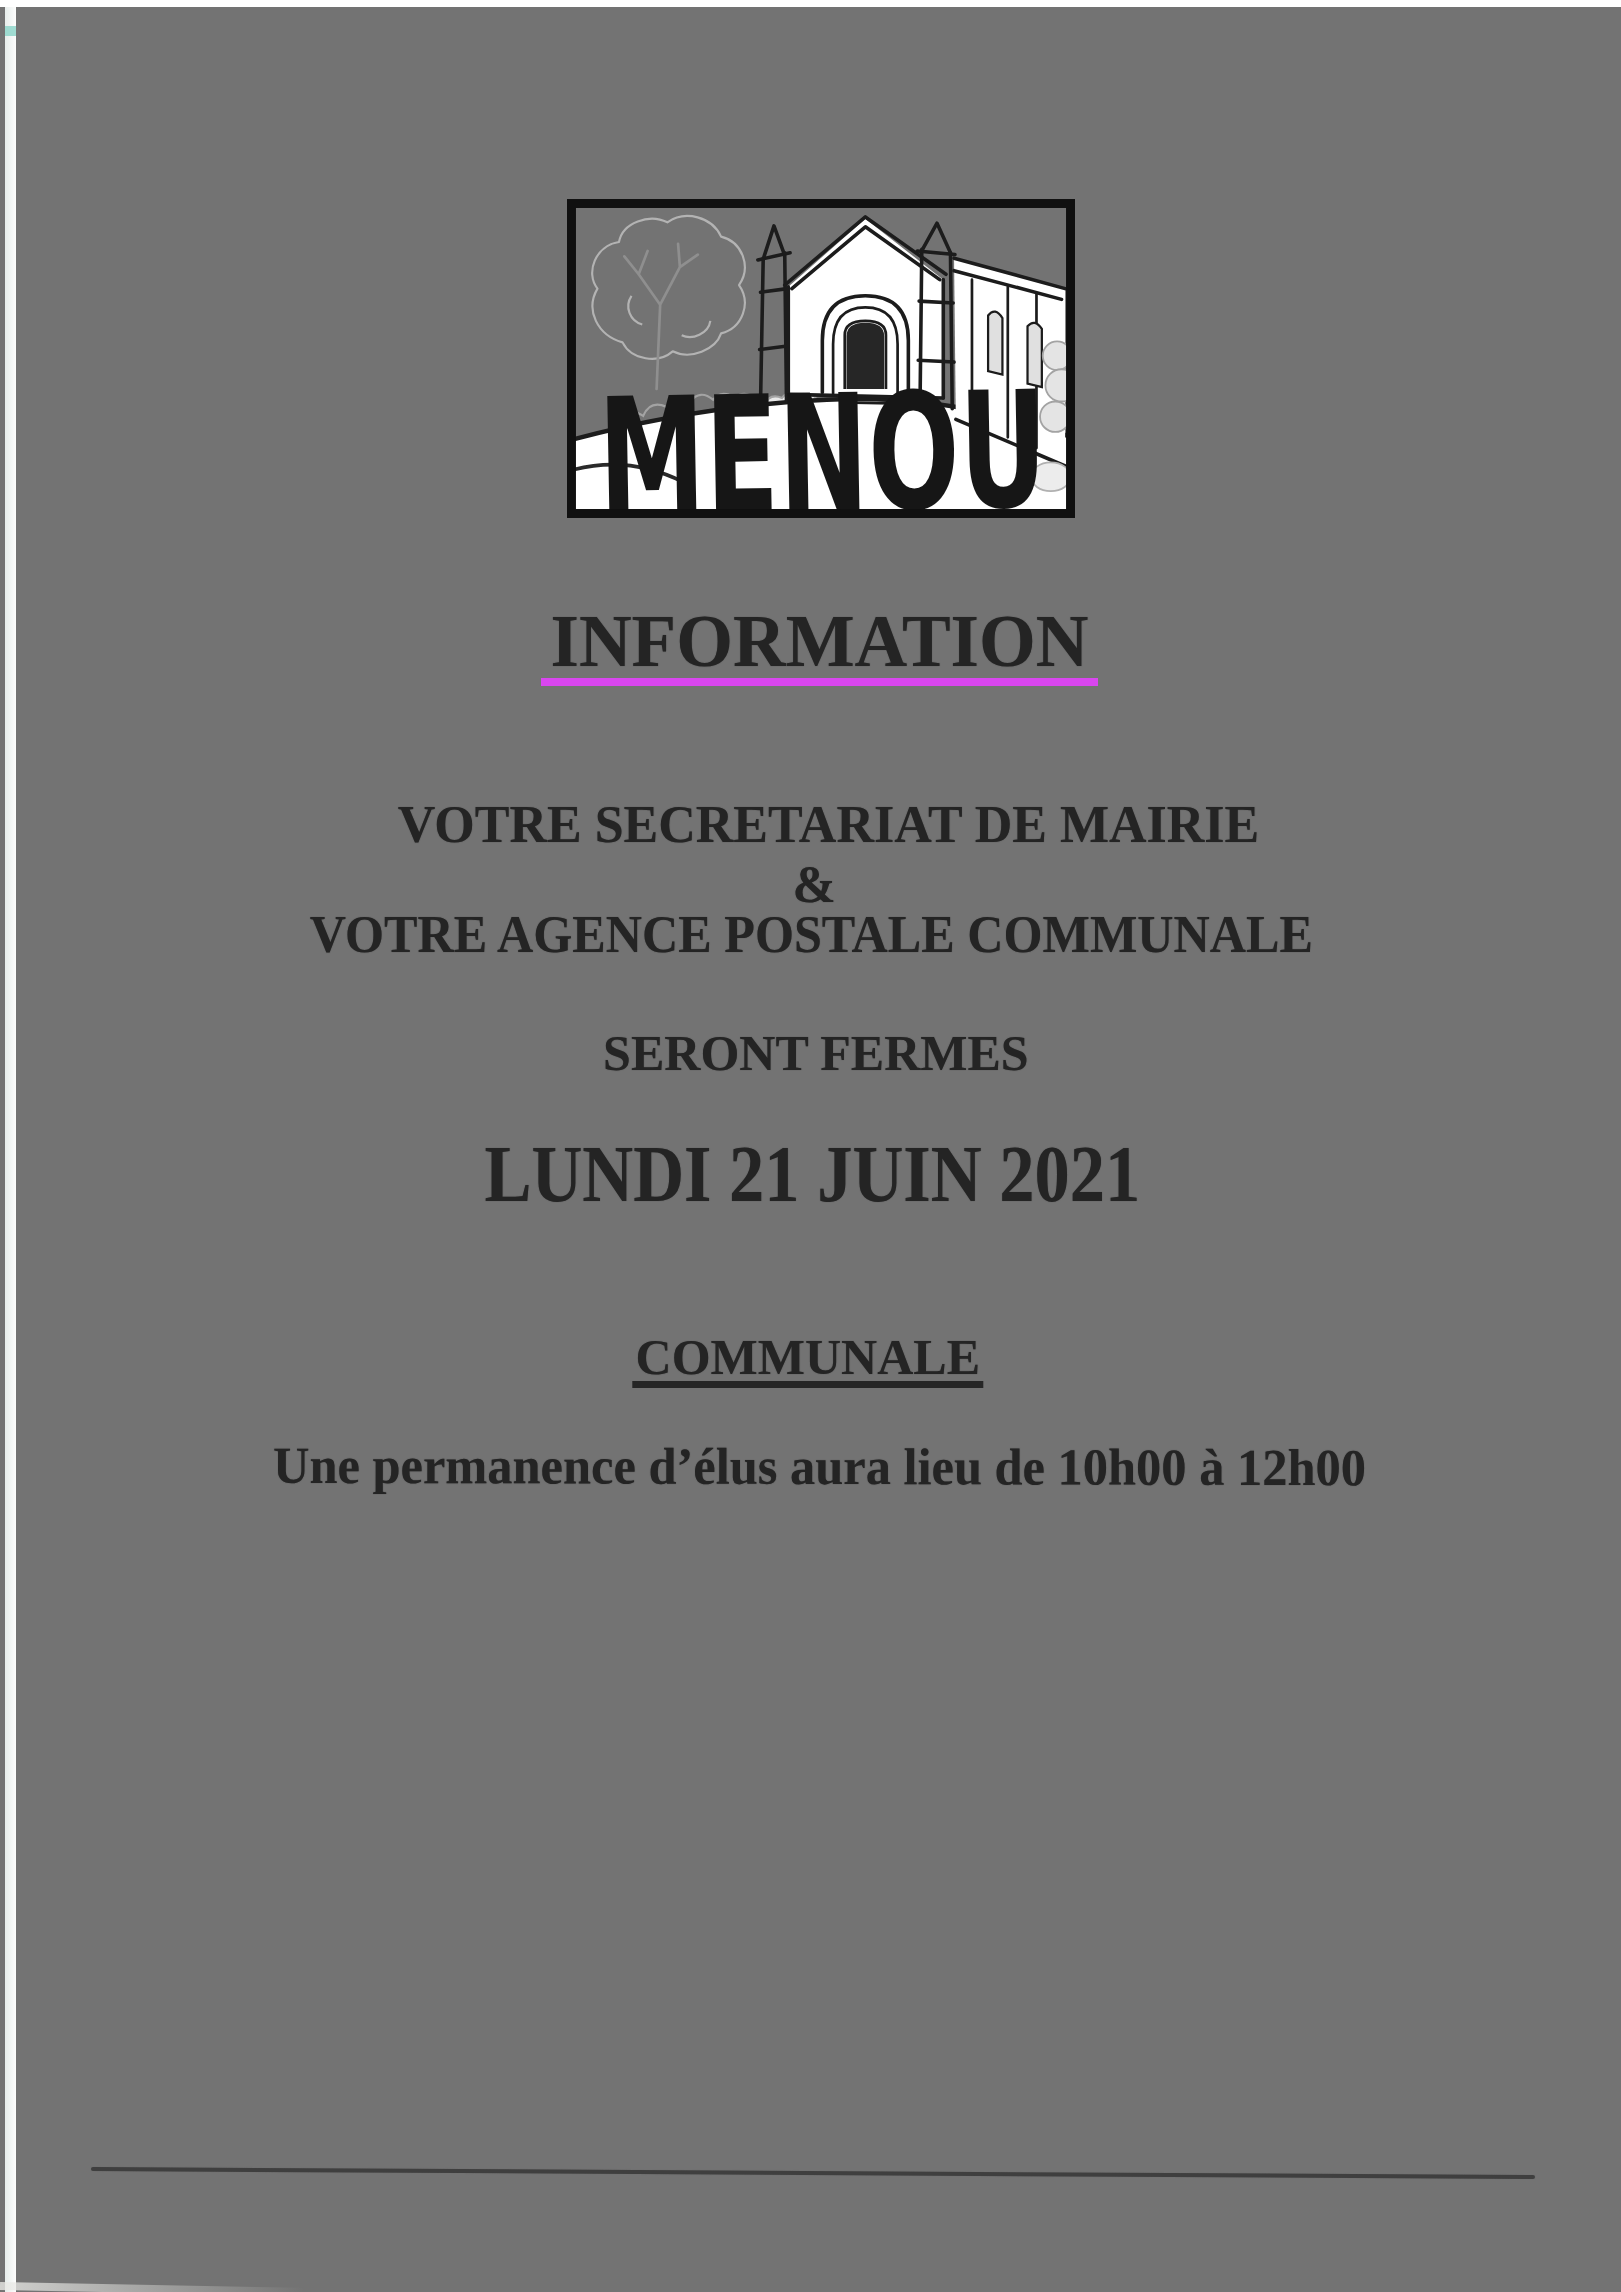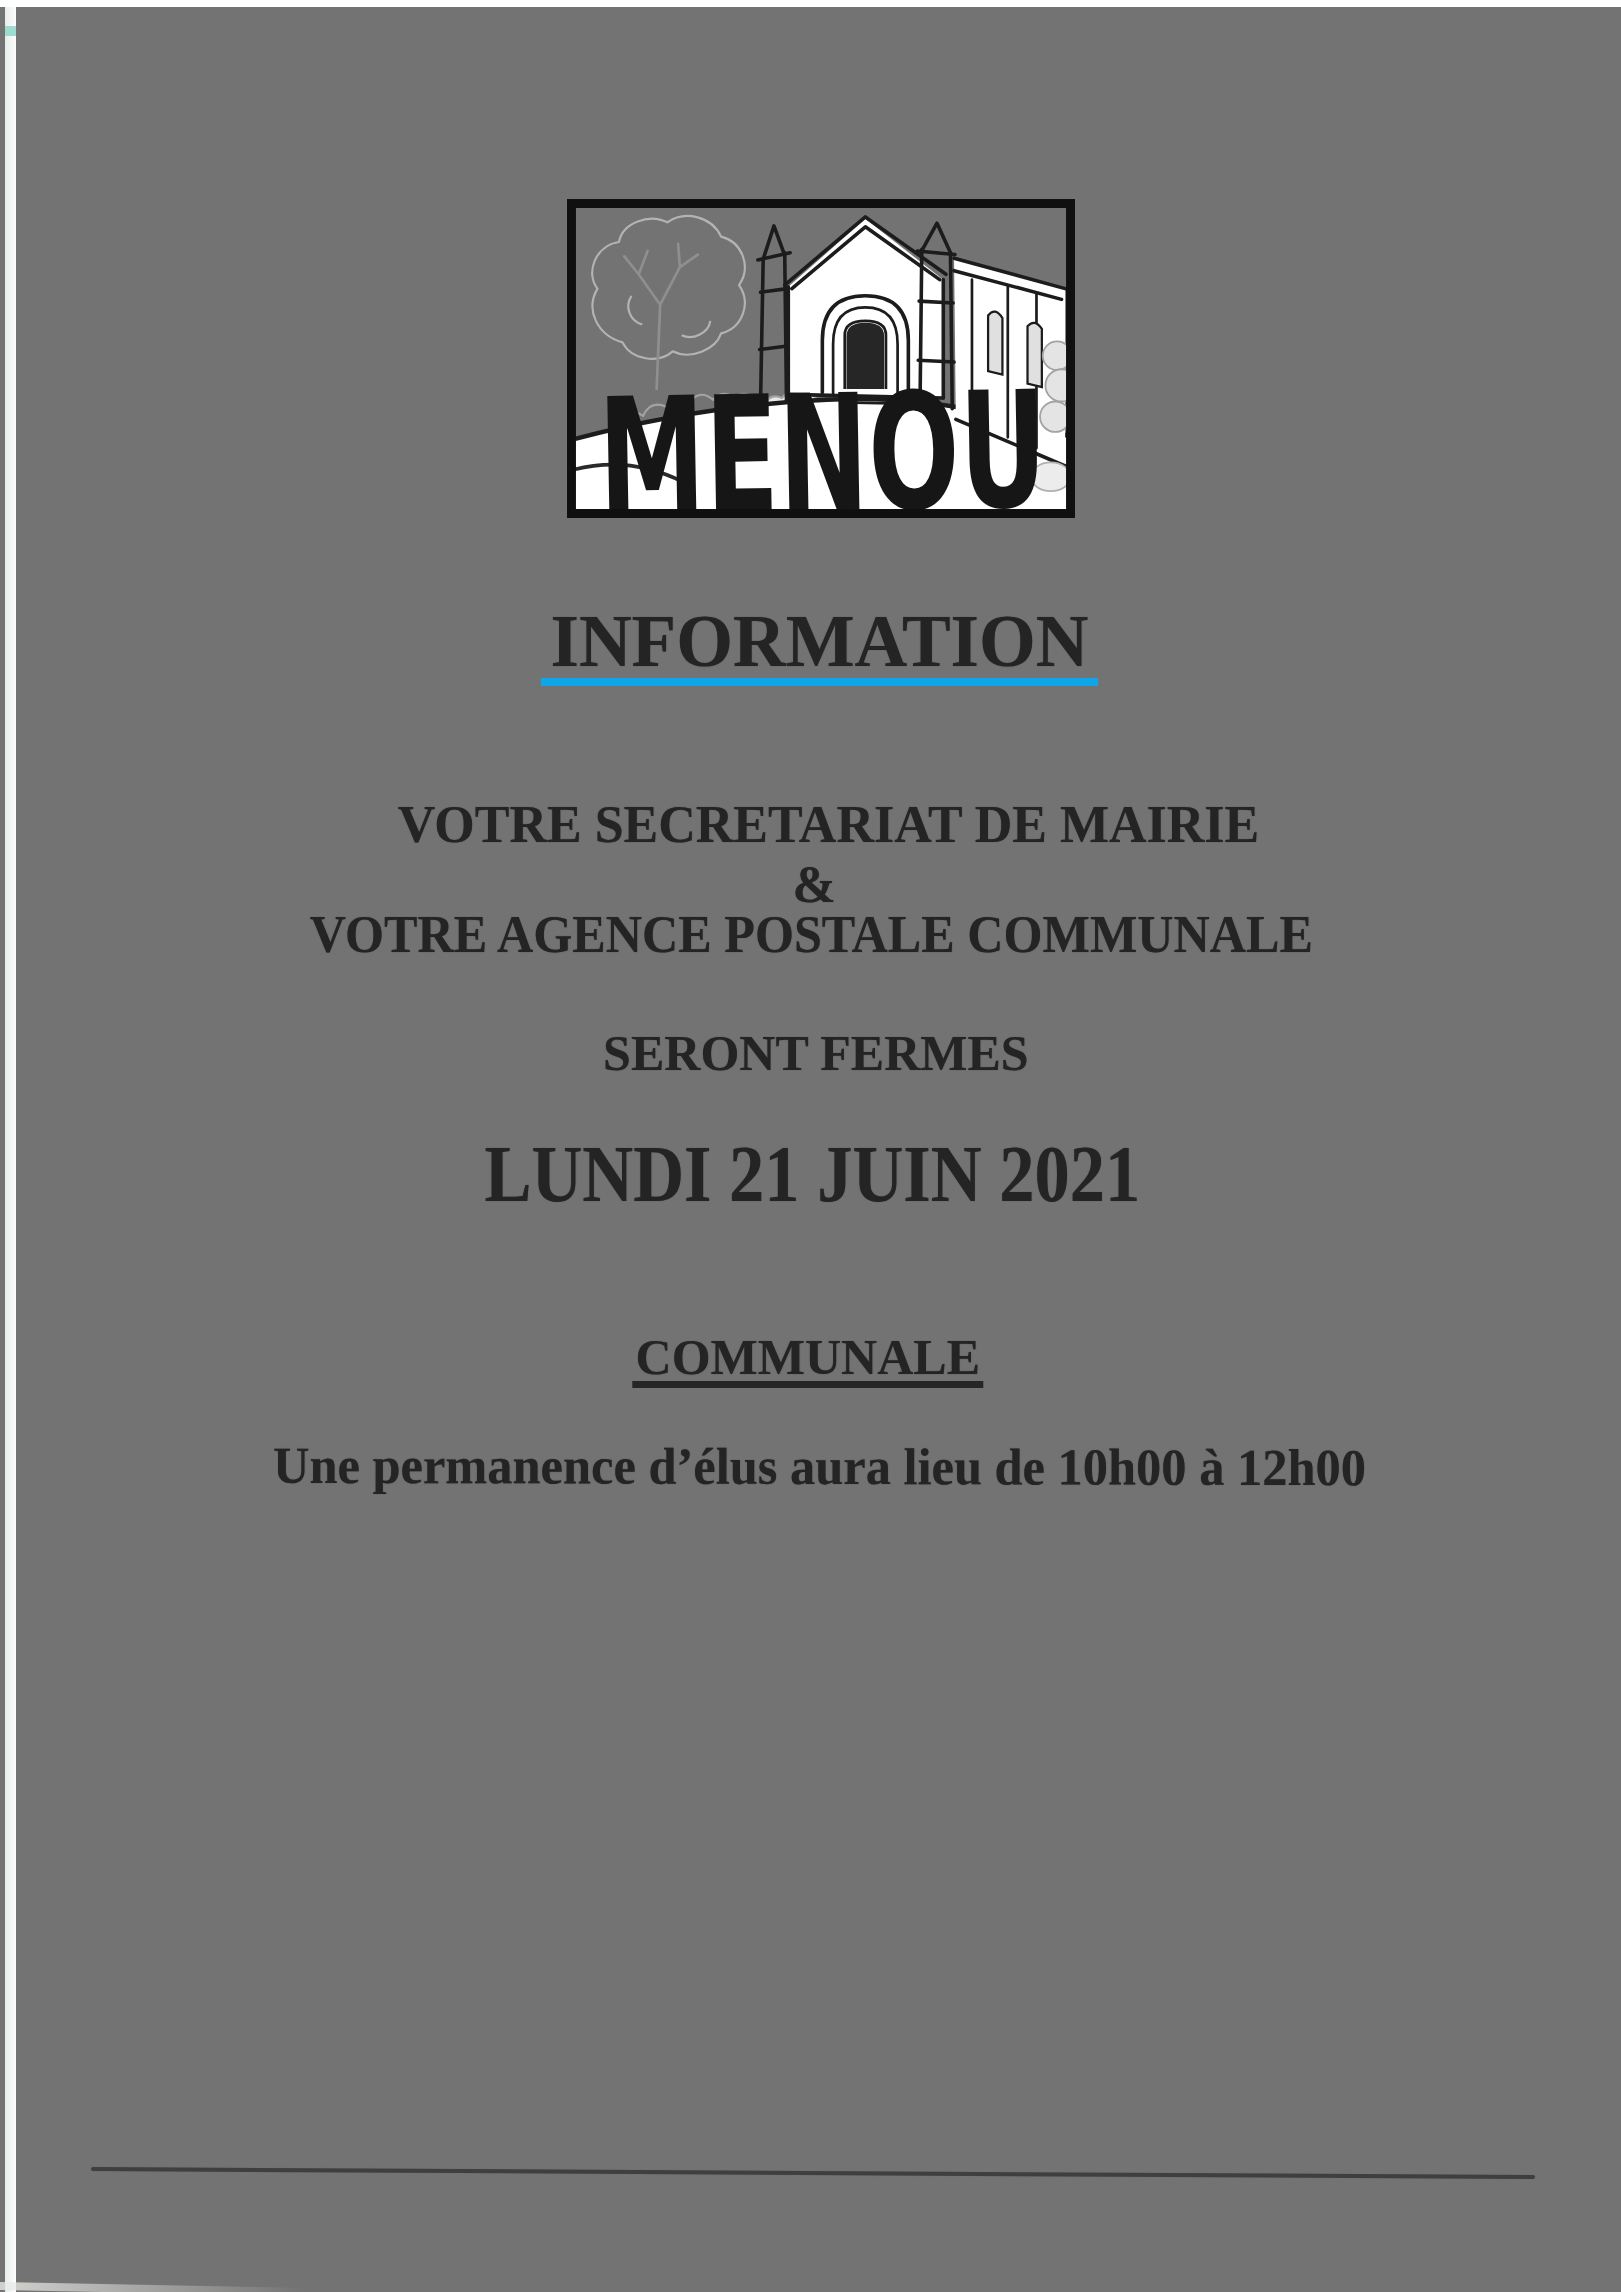--- a/index.html
+++ b/index.html
@@ -28,21 +28,21 @@
   }
   
   .logo{position:absolute;left:567px;top:192px;width:508px;height:319px;}
   
   .t{
     position:absolute;left:0;width:1621px;text-align:center;
     font-weight:bold;color:#242424;line-height:1;white-space:nowrap;
     text-shadow:0 0 1.1px rgba(34,34,34,.55);
   }
   .title{top:598px;font-size:73px;transform:translateX(9px);}
-  .title .u{display:inline-block;padding:0 9px;border-bottom:8px solid #0ea5e9;}
+  .title .u{display:inline-block;padding:0 9px;border-bottom:8px solid #d946ef;}
   .line-mairie{top:792px;font-size:52px;transform:translateX(18px);}
   .amp{top:852px;font-size:52px;transform:translateX(3.6px);}
   .line-agence{top:902px;font-size:52px;transform:translateX(0.9px) scaleX(.965);}
   .seront{top:1021px;font-size:50px;transform:translateX(5.4px);}
   .lundi{top:1127px;font-size:81px;transform:translateX(1.8px) scaleX(.87);}
   .neanmoins{top:1325px;font-size:50px;transform:translateX(-2.7px);}
   .neanmoins .u{display:inline-block;line-height:.93;padding:0 3.6px;border-bottom:7.2px solid #262626;}
   .permanence{top:1434px;font-size:52px;transform:translateX(9px) scaleX(.97) rotate(.12deg);}
   .footer-rule{
     position:absolute;left:91px;top:2160px;width:1444px;height:3.6px;

